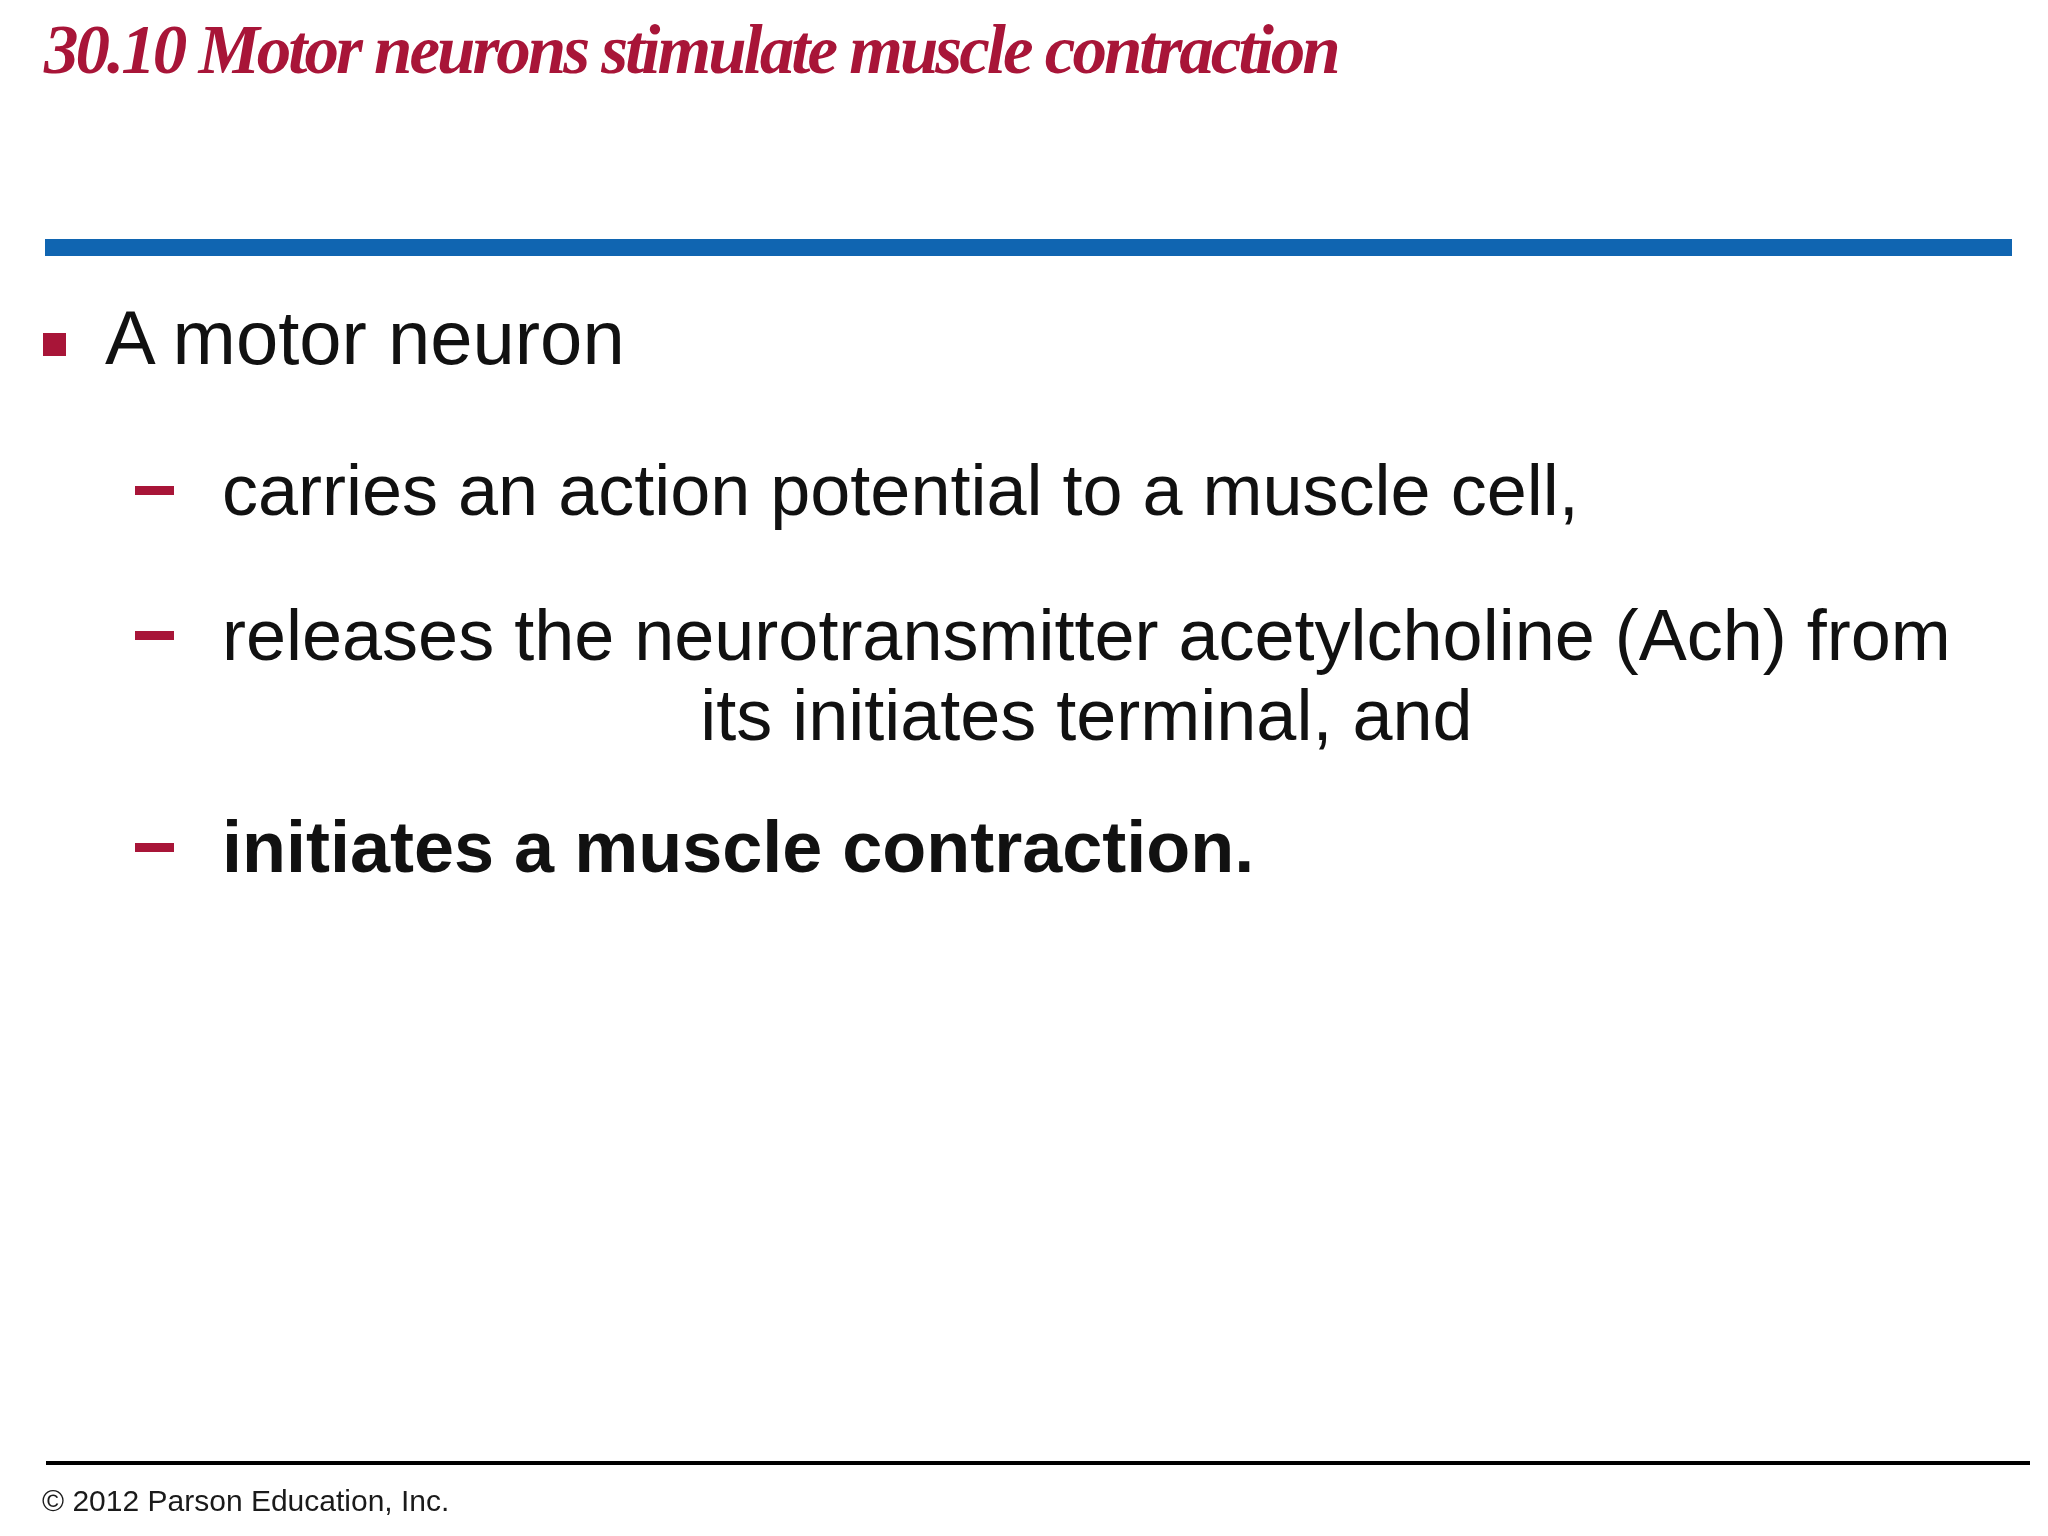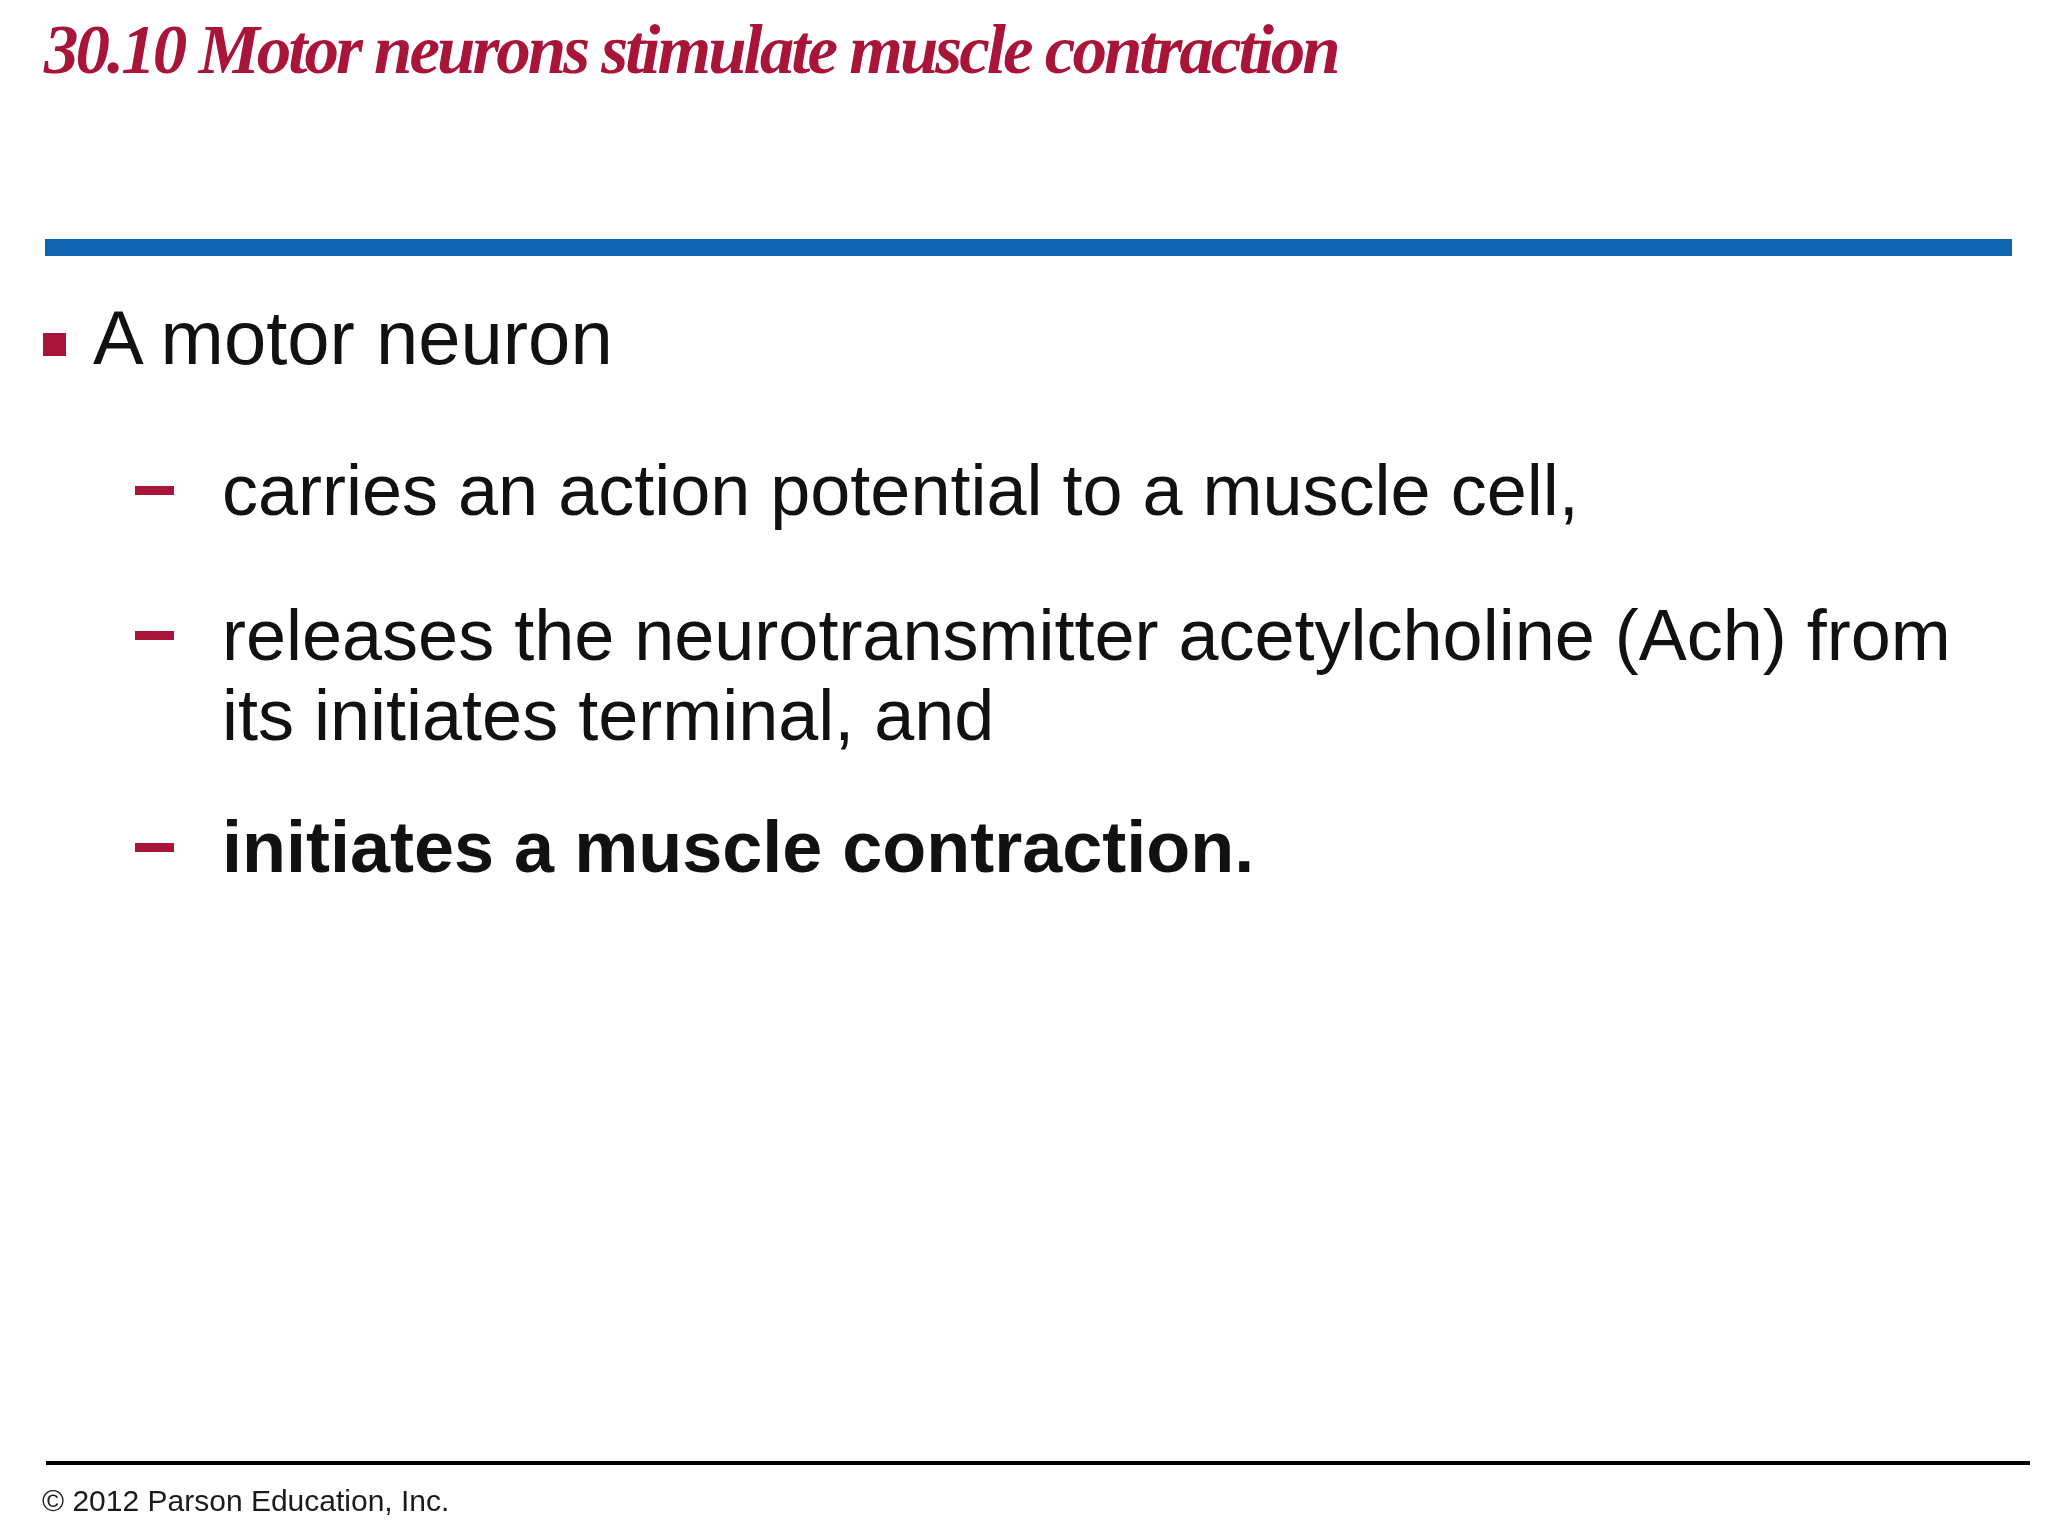--- a/index.html
+++ b/index.html
@@ -50,35 +50,35 @@
     align-items: flex-start;
   }
   .square-marker {
     flex: none;
     width: 23px;
     height: 23px;
     margin-top: 33px;
     background: var(--accent-red);
   }
   .main-bullet-text {
-    margin-left: 27px;
+    margin-left: 39px;
     font-size: 76px;
     line-height: 76px;
     color: var(--text-black);
     white-space: nowrap;
   }
 
   .sub-bullet {
     position: absolute;
     left: 135px;
     display: flex;
     align-items: flex-start;
   }
   .sub-bullet.pos-1 { top: 450px; }
-  .sub-bullet.pos-2 { top: 595px; }
+  .sub-bullet.pos-2 { top: 595px; text-align: center; }
   .sub-bullet.pos-3 { top: 807px; font-weight: bold; }
   .dash-marker {
     flex: none;
     width: 39px;
     height: 9px;
     margin-top: 36px;
     background: var(--accent-red);
   }
   .sub-bullet-text {
     margin-left: 48px;

